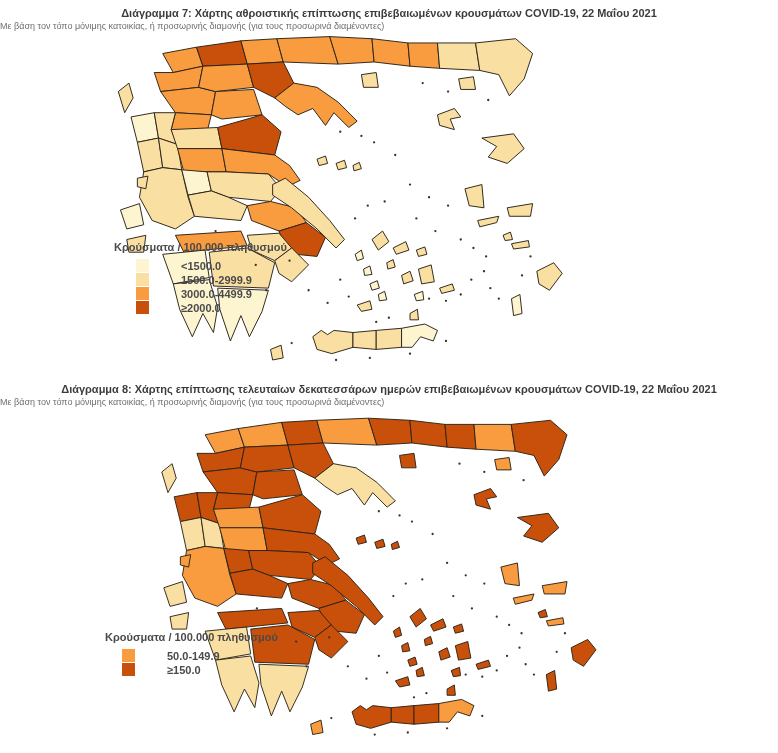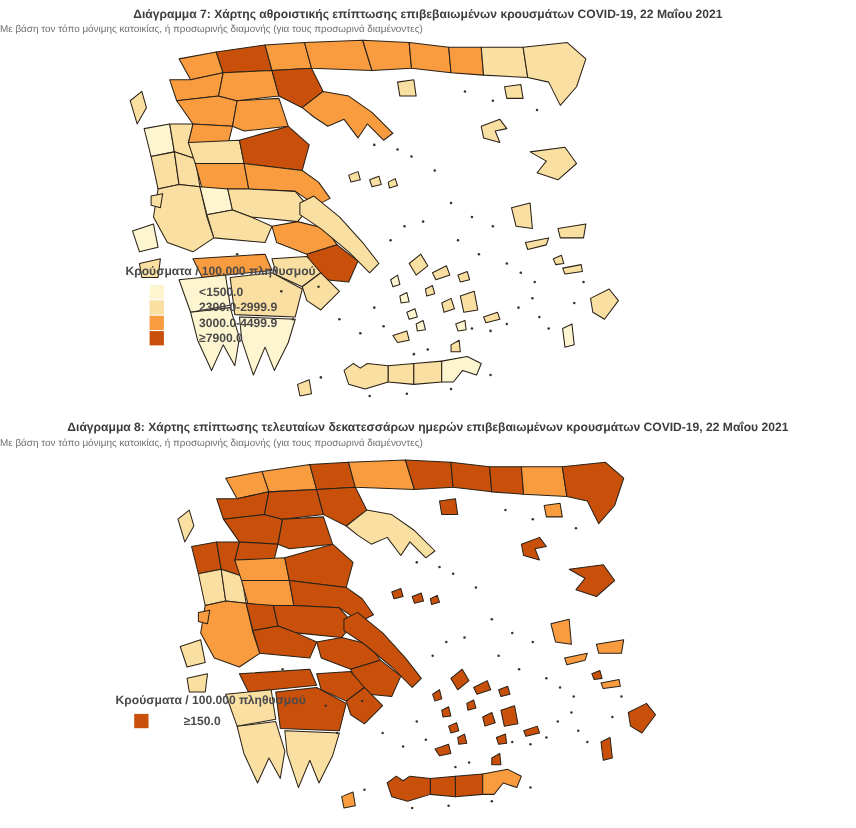--- a/index.html
+++ b/index.html
@@ -161,29 +161,29 @@
     <div class="legend-title">
       <div>Κρούσματα / 100.000 πληθυσμού</div>
     </div>
     <div class="legend-items">
         <div class="legend-item">
           <span class="legend-swatch" style="background: rgb(253, 245, 208);"></span>
           <span class="legend-label">&lt;1500.0</span>
         </div>
         <div class="legend-item">
           <span class="legend-swatch" style="background: rgb(250, 223, 162);"></span>
-          <span class="legend-label">2300.0-2999.9</span>
+          <span class="legend-label">1500.0-2999.9</span>
         </div>
         <div class="legend-item">
           <span class="legend-swatch" style="background: rgb(248, 156, 63);"></span>
           <span class="legend-label">3000.0-4499.9</span>
         </div>
         <div class="legend-item">
           <span class="legend-swatch" style="background: rgb(201, 80, 10);"></span>
-          <span class="legend-label">≥7900.0</span>
+          <span class="legend-label">≥2000.0</span>
         </div>
       </div>
   </div>
 </div>
 
 <div class="section">
   <p class="chart-title">Διάγραμμα 8: Χάρτης επίπτωσης τελευταίων δεκατεσσάρων ημερών επιβεβαιωμένων κρουσμάτων COVID-19, 22 Μαΐου 2021</p>
   <p class="chart-subtitle">Με βάση τον τόπο μόνιμης κατοικίας, ή προσωρινής διαμονής (για τους προσωρινά διαμένοντες)</p>
 
   <svg id="map2" class="map-svg" viewBox="0 0 440 325" xmlns="http://www.w3.org/2000/svg">
@@ -307,18 +307,22 @@
         <circle cx="306" cy="190" r="1.1" fill="#3a3228"></circle>
       </g>
     </svg>
 
   <div class="legend" id="legend2">
     <div class="legend-title">
       <div>Κρούσματα / 100.000 πληθυσμού</div>
     </div>
     <div class="legend-items">
         <div class="legend-item">
+          <span class="legend-swatch" style="background: rgb(248, 156, 63);"></span>
+          <span class="legend-label">50.0-149.9</span>
+        </div>
+        <div class="legend-item">
           <span class="legend-swatch" style="background: rgb(201, 80, 10);"></span>
           <span class="legend-label">≥150.0</span>
         </div>
       </div>
   </div>
 </div>
 
 </body></html>

